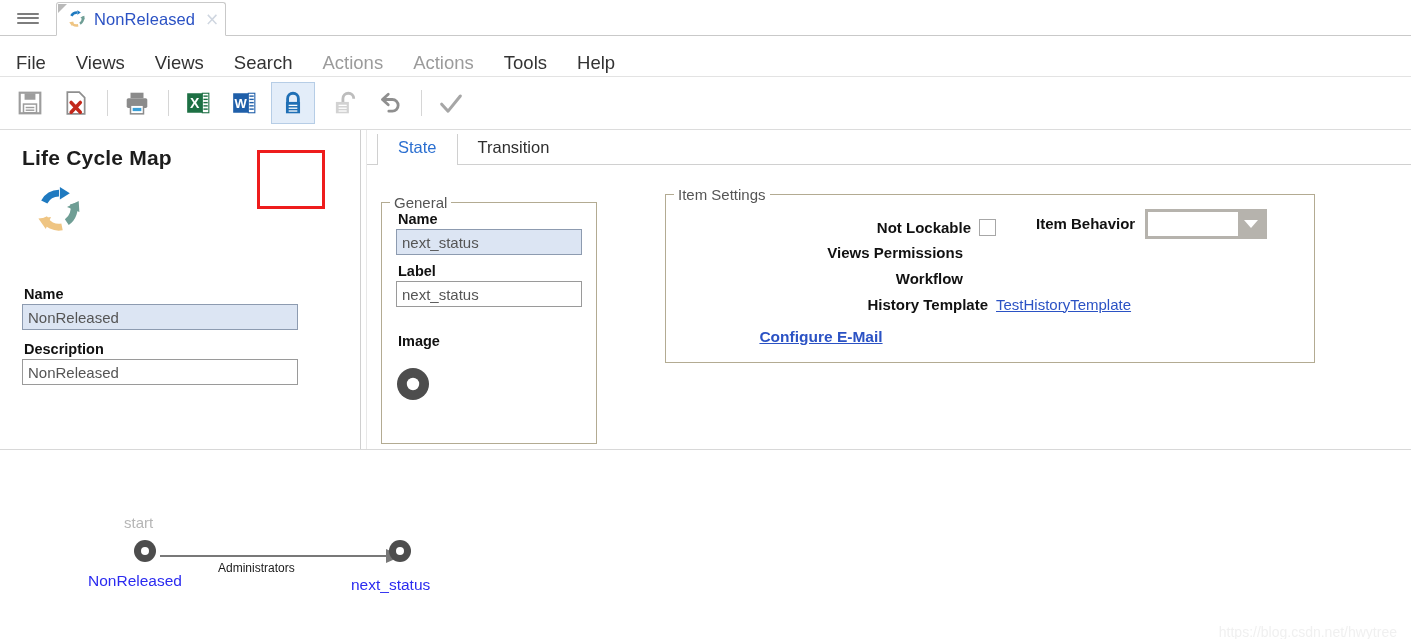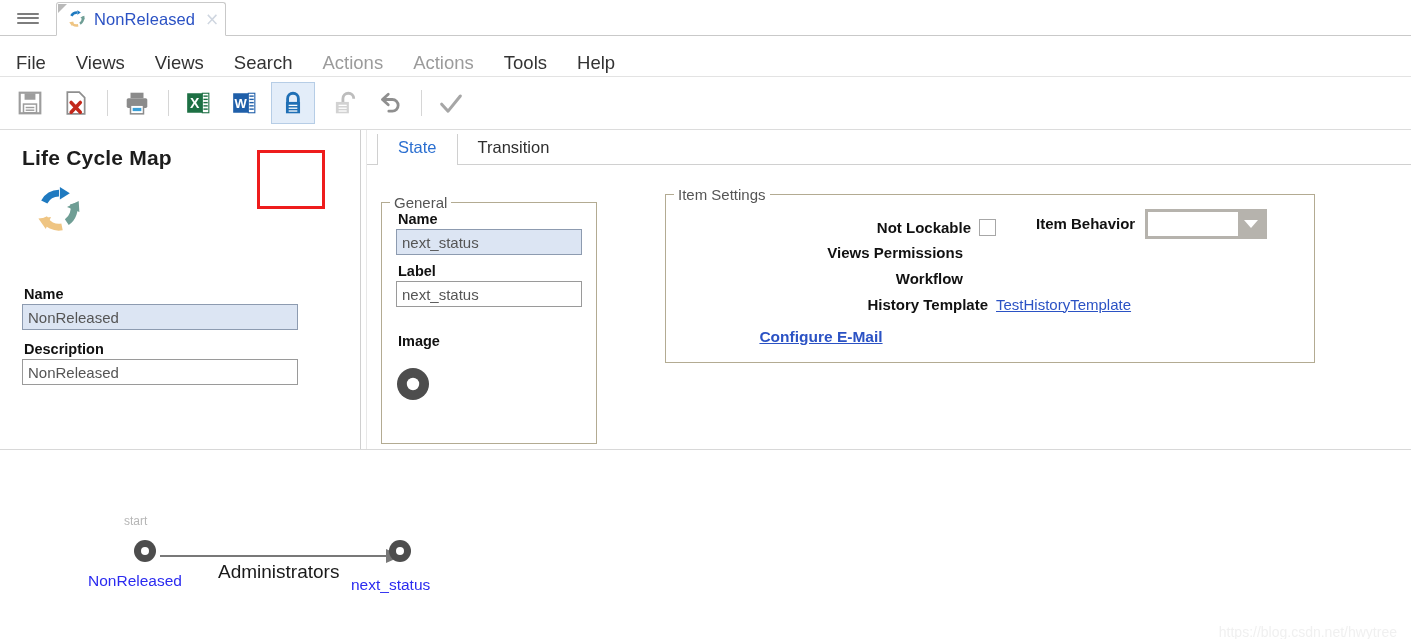--- a/index.html
+++ b/index.html
@@ -199,22 +199,22 @@
   .node{
     position:absolute;
     width:22px;height:22px;border-radius:50%;
     background:#4d4d4d;
     display:flex;align-items:center;justify-content:center;
   }
   .node:after{content:"";width:8px;height:8px;border-radius:50%;background:#fff;display:block;}
   .node-label{
     position:absolute;font-size:15.5px;color:#2b2bf0;white-space:nowrap;
   }
-  .start-label{position:absolute;font-size:12px;color:#b6b6b6;}
-  .edge-label{position:absolute;font-size:19px;color:#1a1a1a;white-space:nowrap;}
+  .start-label{position:absolute;font-size:15px;color:#b6b6b6;}
+  .edge-label{position:absolute;font-size:12px;color:#1a1a1a;white-space:nowrap;}
   .watermark{
     position:absolute;right:14px;bottom:8px;
     font-size:14px;color:#f0f0f0;
     user-select:none;
   }
 </style>
 </head>
 <body>
 
 <div class="tabstrip">

